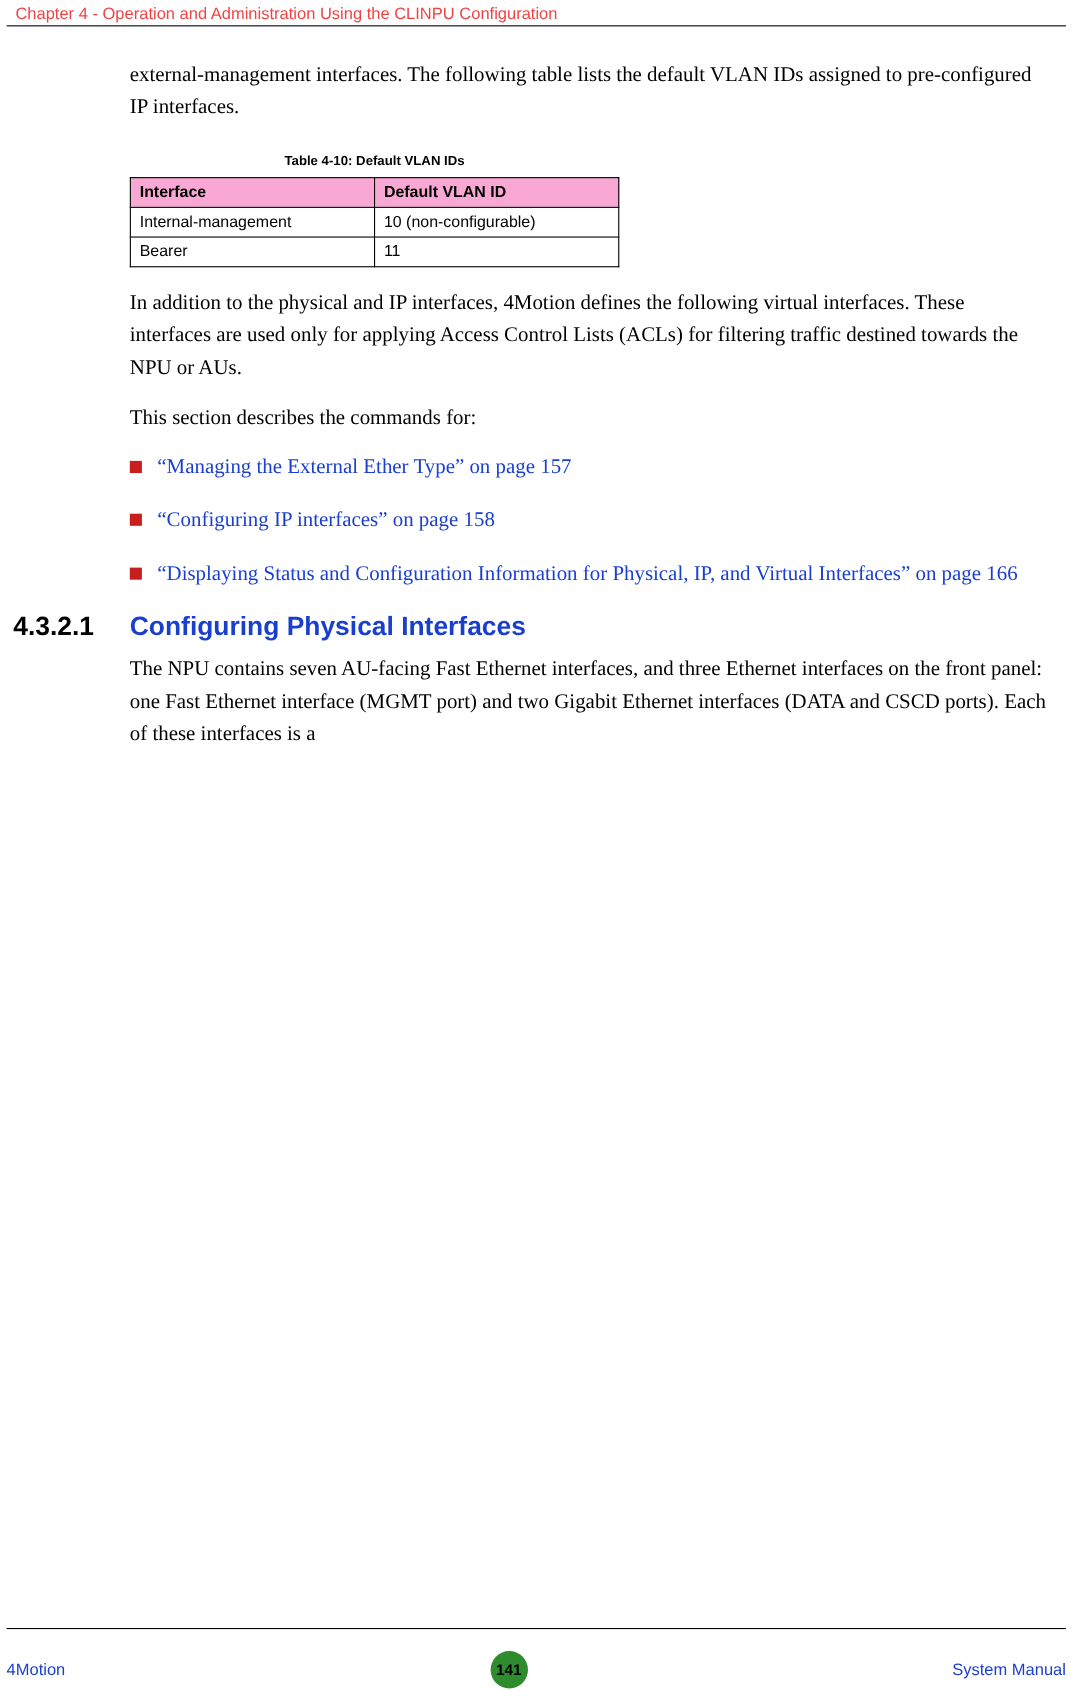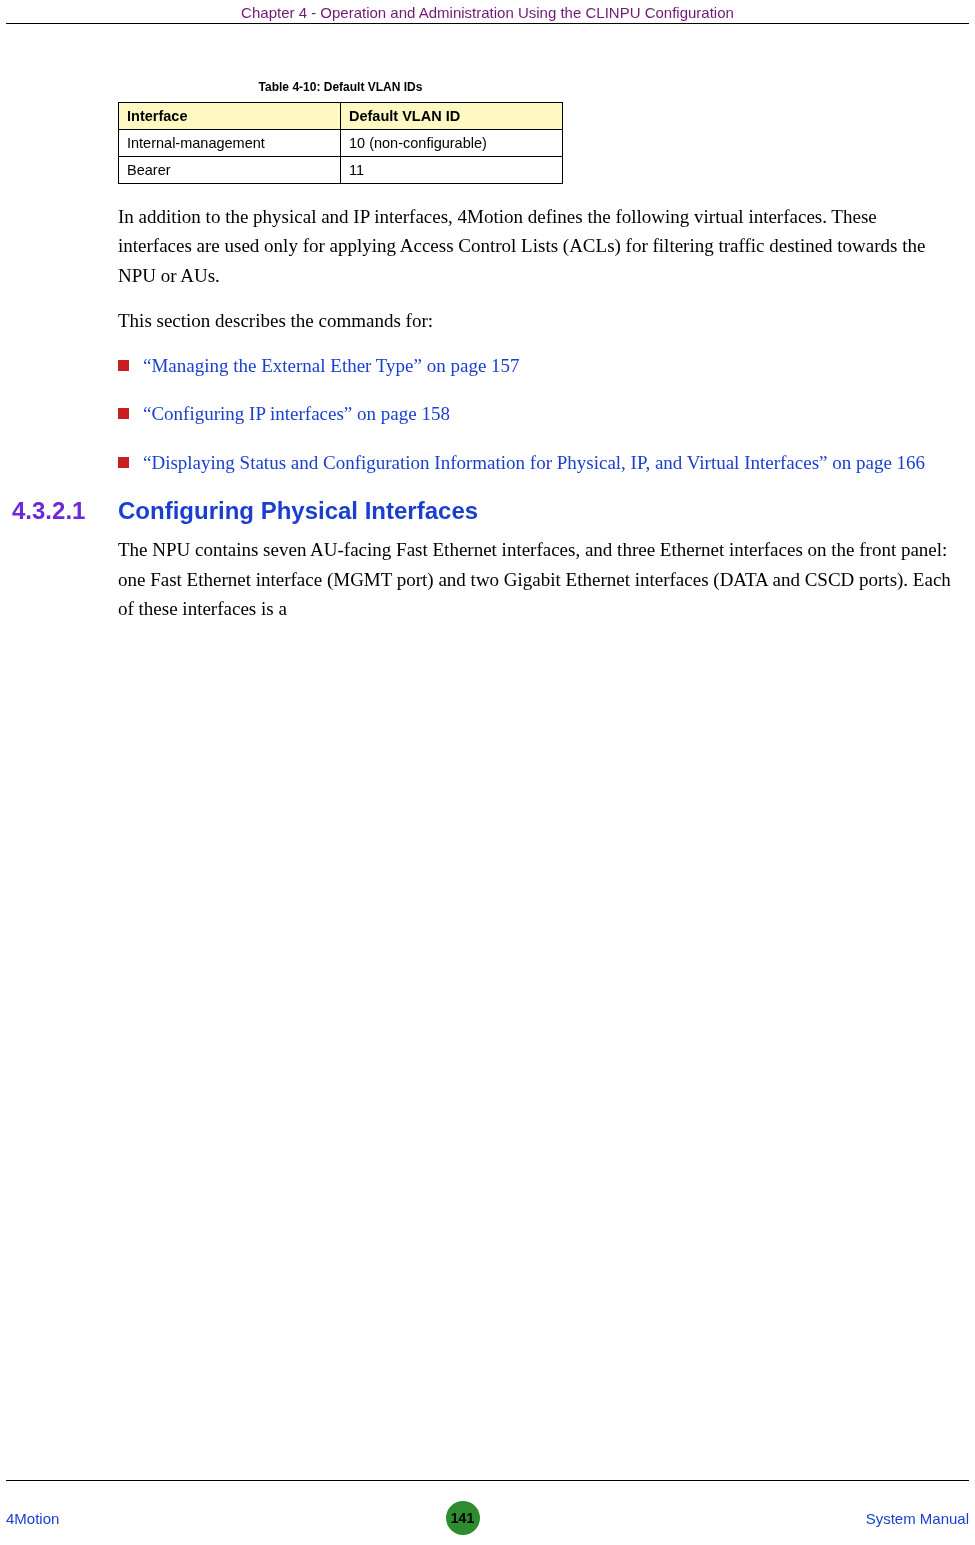--- a/index.html
+++ b/index.html
@@ -11,25 +11,25 @@
     color: #000000;
     position: relative;
   }
   .page {
     width: 100%;
     height: 100%;
     position: relative;
   }
   .header {
     display: flex;
-    justify-content: center;
+    justify-content: flex-start;
     padding: 4px 8px 2px 8px;
     font-family: Arial, Helvetica, sans-serif;
     font-size: 15px;
-    color: #701a75;
+    color: #ef4444;
     border-bottom: 1px solid #000;
     margin: 0 6px;
   }
   .content {
     padding: 30px 10px 0 10px;
   }
   .body-text {
     margin-left: 108px;
     margin-right: 10px;
     font-size: 19px;
@@ -51,21 +51,21 @@
     width: 445px;
     margin-bottom: 8px;
   }
   table.vlan {
     border-collapse: collapse;
     width: 445px;
     font-family: Arial, Helvetica, sans-serif;
     font-size: 14.5px;
   }
   table.vlan th {
-    background: #fef9c3;
+    background: #f9a8d4;
     text-align: left;
     font-weight: bold;
     border: 1px solid #000;
     padding: 5px 8px;
   }
   table.vlan td {
     border: 1px solid #000;
     padding: 5px 8px;
   }
   .bullet-list {
@@ -90,21 +90,21 @@
   }
   .bullet-text { flex: 1; }
   .bullet-link { color: #1a3fcf; }
   .section-heading {
     display: flex;
     margin-top: 14px;
     margin-bottom: 10px;
     font-family: Arial, Helvetica, sans-serif;
   }
   .section-number {
-    color: #6d28d9;
+    color: #000000;
     font-weight: bold;
     font-size: 24px;
     width: 108px;
     padding-left: 2px;
   }
   .section-title {
     color: #1a3fcf;
     font-weight: bold;
     font-size: 24px;
   }
@@ -142,20 +142,21 @@
 
 <div class="page">
 
   <div class="header">
     <span>Chapter 4 - Operation and Administration Using the CLI</span>
     <span>NPU Configuration</span>
   </div>
 
   <div class="content">
 
+    <p class="body-text para">external-management interfaces. The following table lists the default VLAN IDs assigned to pre-configured IP interfaces.</p>
 
     <div class="table-wrap">
       <div class="table-caption">Table 4-10: Default VLAN IDs</div>
       <table class="vlan">
         <thead>
           <tr>
             <th style="width:50%">Interface</th>
             <th style="width:50%">Default VLAN ID</th>
           </tr>
         </thead>

